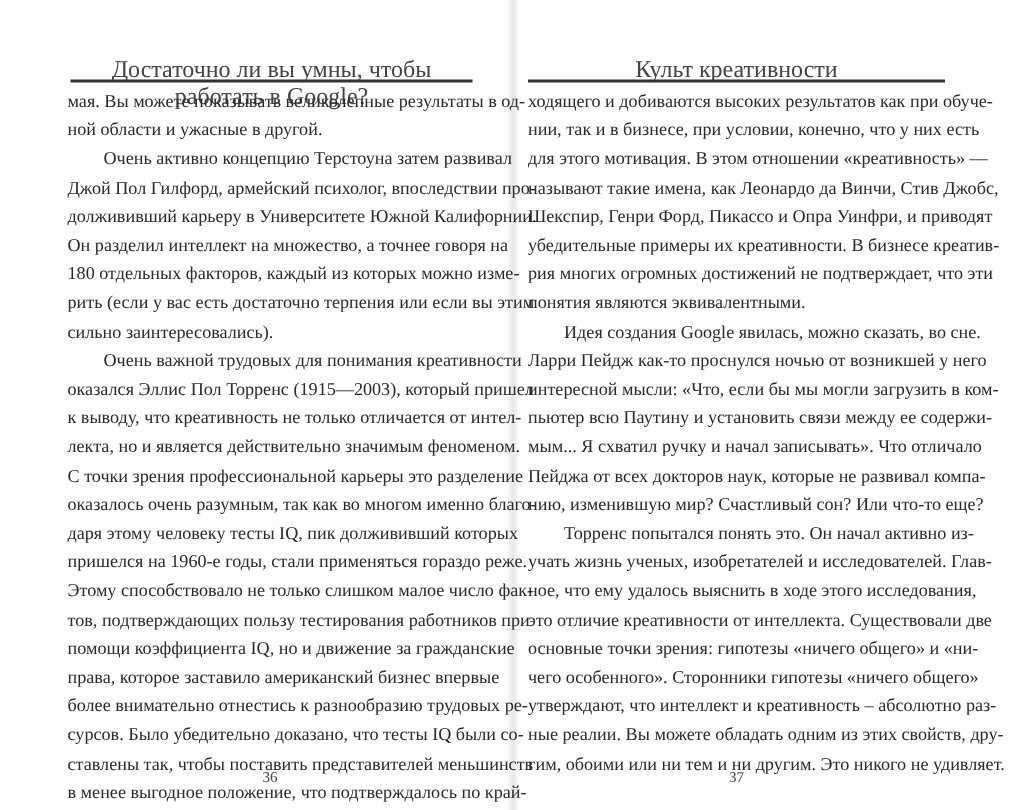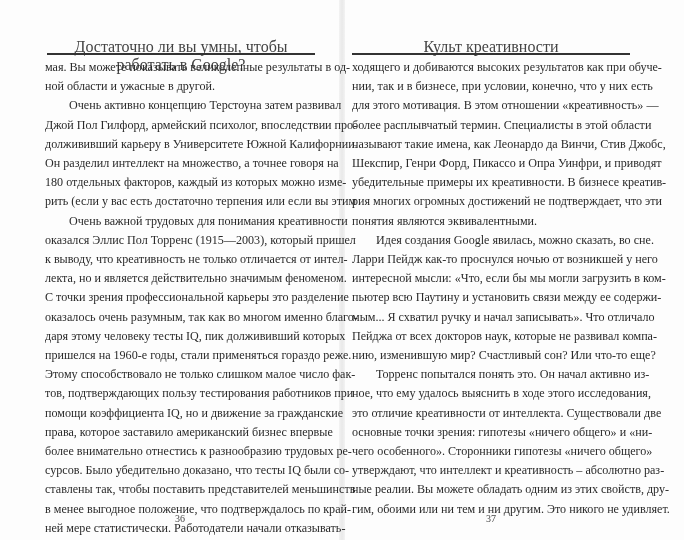--- a/index.html
+++ b/index.html
@@ -39,20 +39,21 @@
     <div class="rule"></div>
     <div class="body-text">
       <span class="line">мая. Вы можете показывать великолепные результаты в од-</span>
       <span class="line last">ной области и ужасные в другой.</span>
       <span class="line indent">Очень активно концепцию Терстоуна затем развивал</span>
       <span class="line">Джой Пол Гилфорд, армейский психолог, впоследствии про-</span>
       <span class="line">должививший карьеру в Университете Южной Калифорнии.</span>
       <span class="line">Он разделил интеллект на множество, а точнее говоря на</span>
       <span class="line">180 отдельных факторов, каждый из которых можно изме-</span>
       <span class="line">рить (если у вас есть достаточно терпения или если вы этим</span>
+      <span class="line last">сильно заинтересовались).</span>
       <span class="line indent">Очень важной трудовых для понимания креативности</span>
       <span class="line">оказался Эллис Пол Торренс (1915—2003), который пришел</span>
       <span class="line">к выводу, что креативность не только отличается от интел-</span>
       <span class="line">лекта, но и является действительно значимым феноменом.</span>
       <span class="line">С точки зрения профессиональной карьеры это разделение</span>
       <span class="line">оказалось очень разумным, так как во многом именно благо-</span>
       <span class="line">даря этому человеку тесты IQ, пик должививший которых</span>
       <span class="line">пришелся на 1960-е годы, стали применяться гораздо реже.</span>
       <span class="line">Этому способствовало не только слишком малое число фак-</span>
       <span class="line">тов, подтверждающих пользу тестирования работников при</span>
@@ -68,34 +69,34 @@
     <div class="folio">36</div>
   </div>
 
   <div class="page right">
     <div class="running-head">Культ креативности</div>
     <div class="rule"></div>
     <div class="body-text">
       <span class="line">ходящего и добиваются высоких результатов как при обуче-</span>
       <span class="line">нии, так и в бизнесе, при условии, конечно, что у них есть</span>
       <span class="line">для этого мотивация. В этом отношении «креативность» —</span>
-      <span class="line">более расплывчатый термин. Специалисты в этой области</span>
       <span class="line">называют такие имена, как Леонардо да Винчи, Стив Джобс,</span>
       <span class="line">Шекспир, Генри Форд, Пикассо и Опра Уинфри, и приводят</span>
       <span class="line">убедительные примеры их креативности. В бизнесе креатив-</span>
       <span class="line">рия многих огромных достижений не подтверждает, что эти</span>
       <span class="line last">понятия являются эквивалентными.</span>
       <span class="line indent">Идея создания Google явилась, можно сказать, во сне.</span>
       <span class="line">Ларри Пейдж как-то проснулся ночью от возникшей у него</span>
       <span class="line">интересной мысли: «Что, если бы мы могли загрузить в ком-</span>
       <span class="line">пьютер всю Паутину и установить связи между ее содержи-</span>
       <span class="line">мым... Я схватил ручку и начал записывать». Что отличало</span>
       <span class="line">Пейджа от всех докторов наук, которые не развивал компа-</span>
       <span class="line last">нию, изменившую мир? Счастливый сон? Или что-то еще?</span>
       <span class="line indent">Торренс попытался понять это. Он начал активно из-</span>
+      <span class="line">учать жизнь ученых, изобретателей и исследователей. Глав-</span>
       <span class="line">ное, что ему удалось выяснить в ходе этого исследования,</span>
       <span class="line">это отличие креативности от интеллекта. Существовали две</span>
       <span class="line">основные точки зрения: гипотезы «ничего общего» и «ни-</span>
       <span class="line">чего особенного». Сторонники гипотезы «ничего общего»</span>
       <span class="line">утверждают, что интеллект и креативность – абсолютно раз-</span>
       <span class="line">ные реалии. Вы можете обладать одним из этих свойств, дру-</span>
       <span class="line">гим, обоими или ни тем и ни другим. Это никого не удивляет.</span>
 
     </div>
     <div class="folio">37</div>

